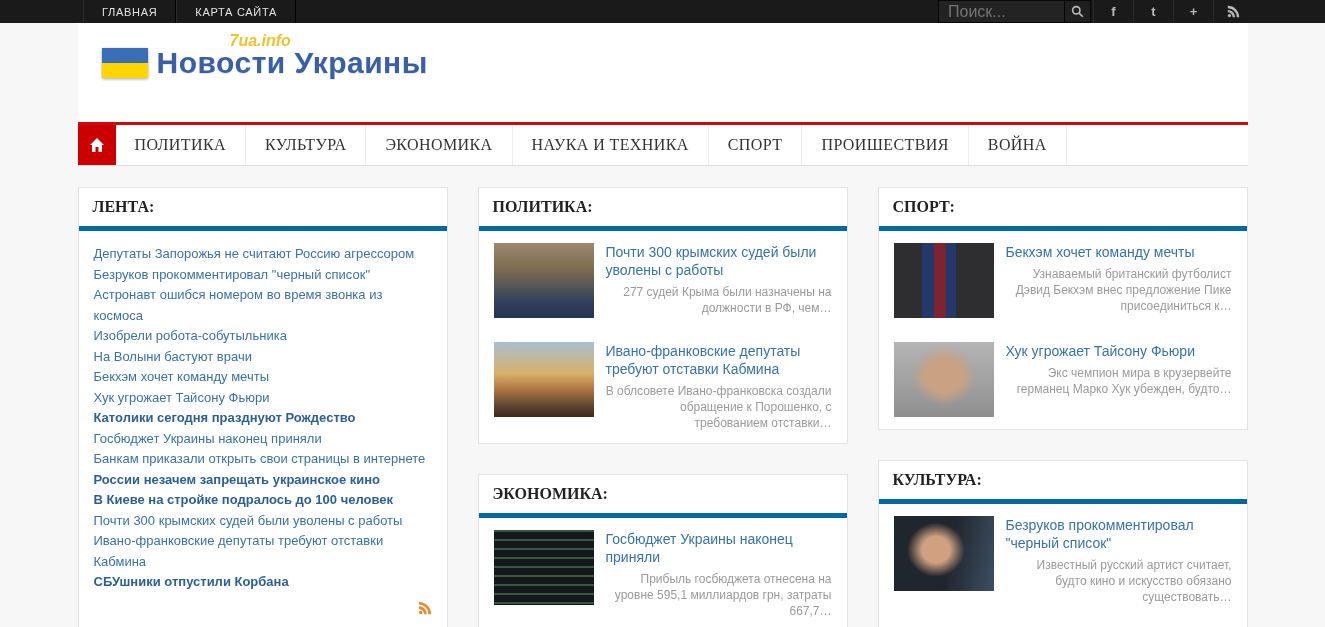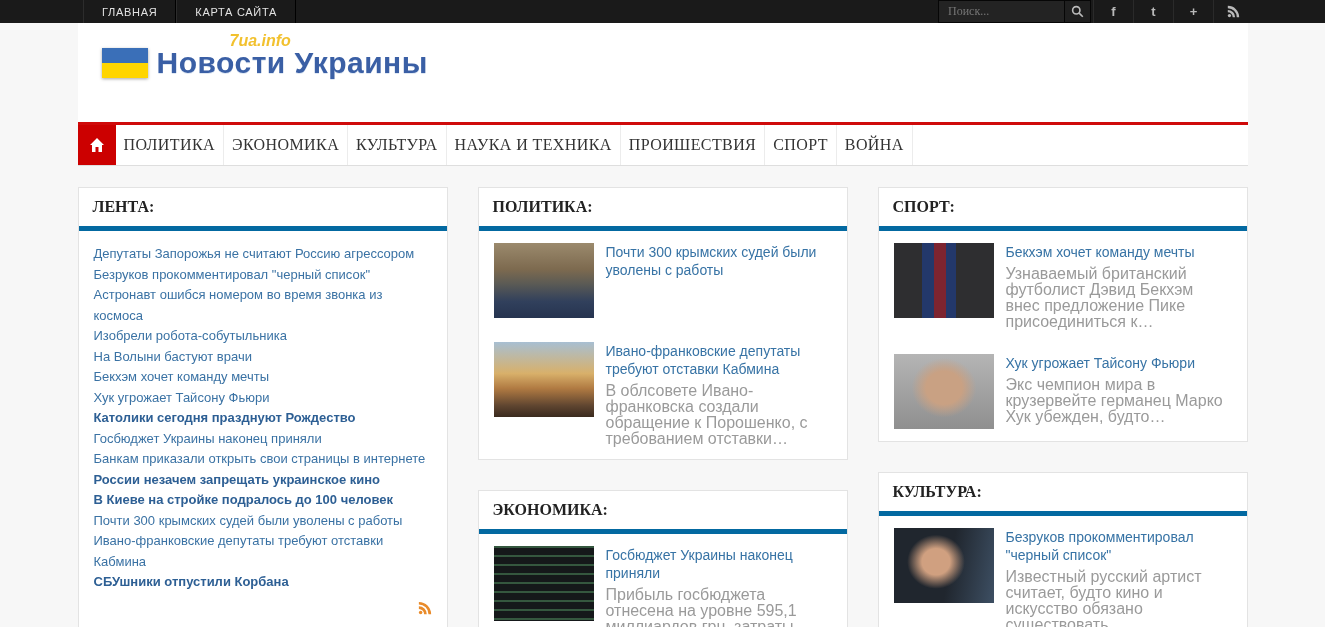--- a/index.html
+++ b/index.html
@@ -22,22 +22,22 @@
     color:#e2e2e2; font-size:11px; letter-spacing:.7px;
     padding:0 18px; border-right:1px solid #000; border-left:1px solid #2c2c2c;
   }
   .topbar-right { display:flex; align-items:stretch; }
   .search-box {
     display:flex; align-items:stretch;
     background:#232323; border:1px solid #060606; height:23px; margin-right:2px;
   }
   .search-box input {
     background:transparent; border:none; outline:none;
-    color:#9a9a9a; font-size:12px; padding:0 9px; width:125px;
-    font-family:Liberation Serif, serif;
+    color:#9a9a9a; font-size:16px; padding:0 9px; width:125px;
+    font-family:Liberation Sans, sans-serif;
   }
   .search-btn {
     width:26px; display:flex; align-items:center; justify-content:center;
     border-left:1px solid #060606; background:#1f1f1f; cursor:pointer;
   }
   .social { display:flex; }
   .social-item {
     width:40px; display:flex; align-items:center; justify-content:center;
     color:#b9b9b9; font-size:13px; font-weight:bold;
     border-left:1px solid #2a2a2a; cursor:pointer;
@@ -66,21 +66,21 @@
     border-bottom:1px solid #dedede;
   }
   .home-btn {
     width:38px; background:#cc0000; display:flex; align-items:center; justify-content:center;
     cursor:pointer;
   }
   .nav-item {
     display:flex; align-items:center;
     font-family:"Liberation Serif","DejaVu Serif",serif;
     font-size:16px; color:#333; letter-spacing:.4px;
-    padding:0 8px; border-right:1px solid #ececec;
+    padding:0 19px; border-right:1px solid #ececec;
   }
 
   
   .content { width:1170px; margin:21px auto 0; display:flex; gap:30px; }
   .col { width:370px; flex:none; }
   .box { background:#fff; border:1px solid #e3e3e3; margin-bottom:30px; }
   .box-header {
     padding:10px 14px;
     font-family:"Liberation Serif","DejaVu Serif",serif;
     font-size:16px; font-weight:bold; color:#222;
@@ -93,21 +93,21 @@
     display:block; font-size:13px; color:#3a72a4; line-height:20.5px;
   }
   .feed-list a.featured { font-weight:bold; color:#2d5f94; }
   .feed-footer { padding:4px 15px 12px; text-align:right; }
 
   
   .article { display:flex; gap:12px; padding:12px 15px; }
   .thumb { width:100px; height:75px; flex:none; }
   .article-text { flex:1; min-width:0; }
   .article-title { display:block; font-size:14px; color:#3773a5; line-height:18px; }
-  .article-excerpt { font-size:16px; color:#9a9a9a; line-height:16px; margin-top:5px; }
+  .article-excerpt { font-size:12px; color:#9a9a9a; line-height:16px; margin-top:5px;text-align:right; }
 
   
   .thumb-pol1 { background:linear-gradient(180deg,#9b8a6d 0%,#7d6a4f 35%,#5a5a55 55%,#31405c 78%,#263450 100%); }
   .thumb-pol2 { background:linear-gradient(180deg,#a8bfd2 0%,#d8b06a 42%,#b07a42 62%,#5f4530 85%,#3a2a1e 100%); }
   .thumb-eco1 { background:repeating-linear-gradient(180deg,rgba(120,220,140,.32) 0 2px,transparent 2px 9px),#15181a; }
   .thumb-sport1 { background:linear-gradient(90deg,#2e2e30 0 28%,#23386b 28% 40%,#7d2430 40% 52%,#23386b 52% 62%,#2e2e30 62% 100%); }
   .thumb-sport2 { background:radial-gradient(ellipse 45% 55% at 50% 45%,#c9a183 0%,#c9a183 40%,rgba(201,161,131,0) 72%),linear-gradient(180deg,#b5b5b5,#8f8f8f); }
   .thumb-cul1 { background:radial-gradient(ellipse 40% 50% at 42% 45%,#d0a080 0%,#d0a080 35%,rgba(208,160,128,0) 72%),linear-gradient(100deg,#20262e 0 55%,#3d4f63 100%); }
   .thumb-cul2 { background:linear-gradient(180deg,#3a0d08 0%,#7a1f12 30%,#8a4a1a 55%,#5a1410 100%); }
 </style>
@@ -157,25 +157,25 @@
   </header>
   <div class="red-line"></div>
 
   <nav class="main-nav">
     <span class="home-btn">
       <svg width="16" height="16" viewBox="0 0 16 16">
         <path d="M8 1 L15 8 H13 V15 H9.5 V10 H6.5 V15 H3 V8 H1 Z" fill="#ffffff"></path>
       </svg>
     </span>
     <a class="nav-item" href="#">ПОЛИТИКА</a>
+    <a class="nav-item" href="#">КУЛЬТУРА</a>
     <a class="nav-item" href="#">ЭКОНОМИКА</a>
-    <a class="nav-item" href="#">КУЛЬТУРА</a>
     <a class="nav-item" href="#">НАУКА И ТЕХНИКА</a>
+    <a class="nav-item" href="#">СПОРТ</a>
     <a class="nav-item" href="#">ПРОИШЕСТВИЯ</a>
-    <a class="nav-item" href="#">СПОРТ</a>
     <a class="nav-item" href="#">ВОЙНА</a>
   </nav>
 </div>
 
 <div class="content">
 
   <div class="col">
     <div class="box">
       <div class="box-header">ЛЕНТА:</div>
       <div class="feed-list">
@@ -207,20 +207,21 @@
     </div>
   </div>
 
   <div class="col">
     <div class="box">
       <div class="box-header">ПОЛИТИКА:</div>
       <div class="article">
         <div class="thumb thumb-pol1"></div>
         <div class="article-text">
           <a class="article-title" href="#">Почти 300 крымских судей были уволены с работы</a>
+          <div class="article-excerpt">277 судей Крыма были назначены на должности в РФ, чем…</div>
         </div>
       </div>
       <div class="article">
         <div class="thumb thumb-pol2"></div>
         <div class="article-text">
           <a class="article-title" href="#">Ивано-франковские депутаты требуют отставки Кабмина</a>
           <div class="article-excerpt">В облсовете Ивано-франковска создали обращение к Порошенко, с требованием отставки…</div>
         </div>
       </div>
     </div>

